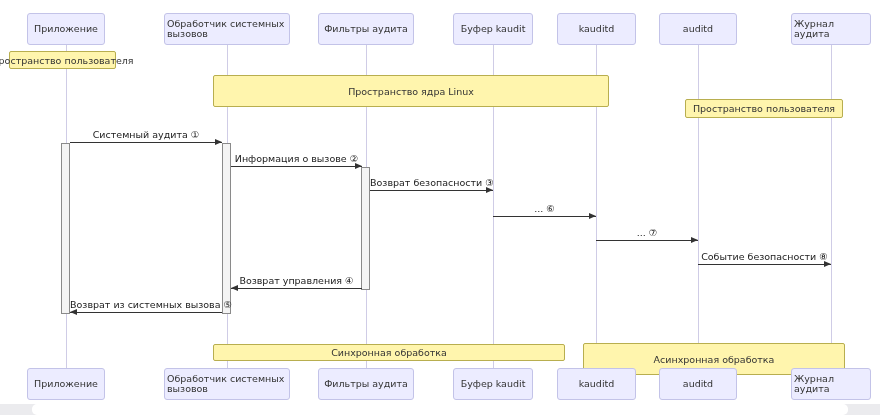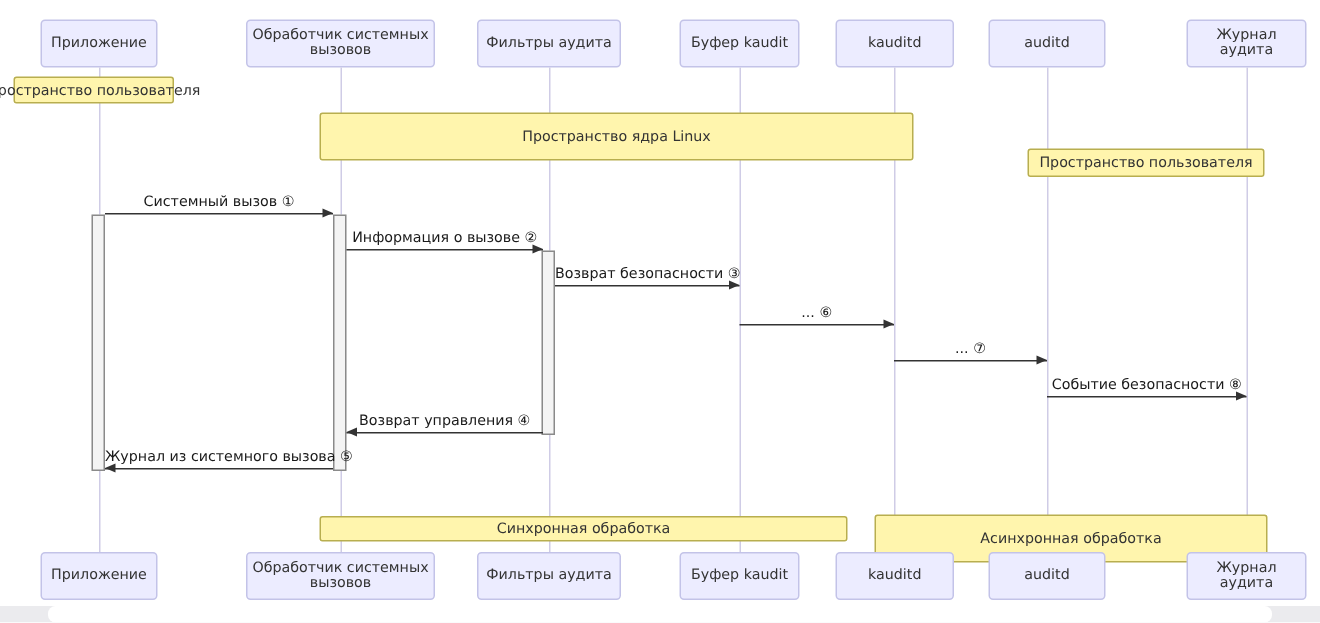--- a/index.html
+++ b/index.html
@@ -7,21 +7,21 @@
     width: 880px; height: 415px; position: relative;
     background: #ffffff; overflow: hidden;
     font-family: "DejaVu Sans", "Liberation Sans", sans-serif;
   }
   .participant {
     position: absolute; height: 32px; box-sizing: border-box;
     background: var(--actor-fill, #ECECFF);
     border: 1px solid var(--actor-border, #BFBFE8);
     border-radius: 3px;
     display: flex; align-items: center; justify-content: center;
-    font-size: 9.5px; color: #333; text-align: center; line-height: 1.1;
+    font-size: 9.5px; color: #333; text-align: left; line-height: 1.1;
     padding: 2px;
   }
   .lifeline {
     position: absolute; top: 45px; height: 323px; width: 1px;
     background: var(--lifeline, #CFCCE6);
   }
   .activation {
     position: absolute; width: 9px; box-sizing: border-box;
     background: var(--activation-fill, #F4F4F4);
     border: 1px solid var(--activation-border, #8A8A8A);
@@ -114,21 +114,21 @@
     </div>
   <div class="note" style="left:583px; top:343px; width:262px; height:32px;">
       <span>Асинхронная обработка</span>
     </div>
 
   <div class="activation" style="left:61px;  top:143px; height:171px;"></div>
   <div class="activation" style="left:222px; top:143px; height:171px;"></div>
   <div class="activation" style="left:361px; top:167px; height:123px;"></div>
 
   <div class="message dir-right" style="left:70px;  top:125px; width:152px;">
-    <div class="msg-label">Системный вызов ①</div>
+    <div class="msg-label">Системный аудита ①</div>
     <div class="msg-line"></div>
   </div>
   <div class="message dir-right" style="left:231px; top:149px; width:131px;">
     <div class="msg-label">Информация о вызове ②</div>
     <div class="msg-line"></div>
   </div>
   <div class="message dir-right" style="left:370px; top:173px; width:123px;">
     <div class="msg-label">Возврат безопасности ③</div>
     <div class="msg-line"></div>
   </div>
@@ -142,21 +142,21 @@
   </div>
   <div class="message dir-right" style="left:698px; top:247px; width:133px;">
     <div class="msg-label">Событие безопасности ⑧</div>
     <div class="msg-line"></div>
   </div>
   <div class="message dir-left" style="left:231px; top:271px; width:131px;">
     <div class="msg-label">Возврат управления ④</div>
     <div class="msg-line"></div>
   </div>
   <div class="message dir-left" style="left:70px;  top:295px; width:152px;">
-    <div class="msg-label">Журнал из системного вызова ⑤</div>
+    <div class="msg-label">Возврат из системных вызова ⑤</div>
     <div class="msg-line"></div>
   </div>
 
   <div class="participant" style="left:27px;  top:368px; width:78px;">
       <span>Приложение</span>
     </div>
   <div class="participant" style="left:164px; top:368px; width:126px;">
       <span>Обработчик системных вызовов</span>
     </div>
   <div class="participant" style="left:318px; top:368px; width:96px;">

